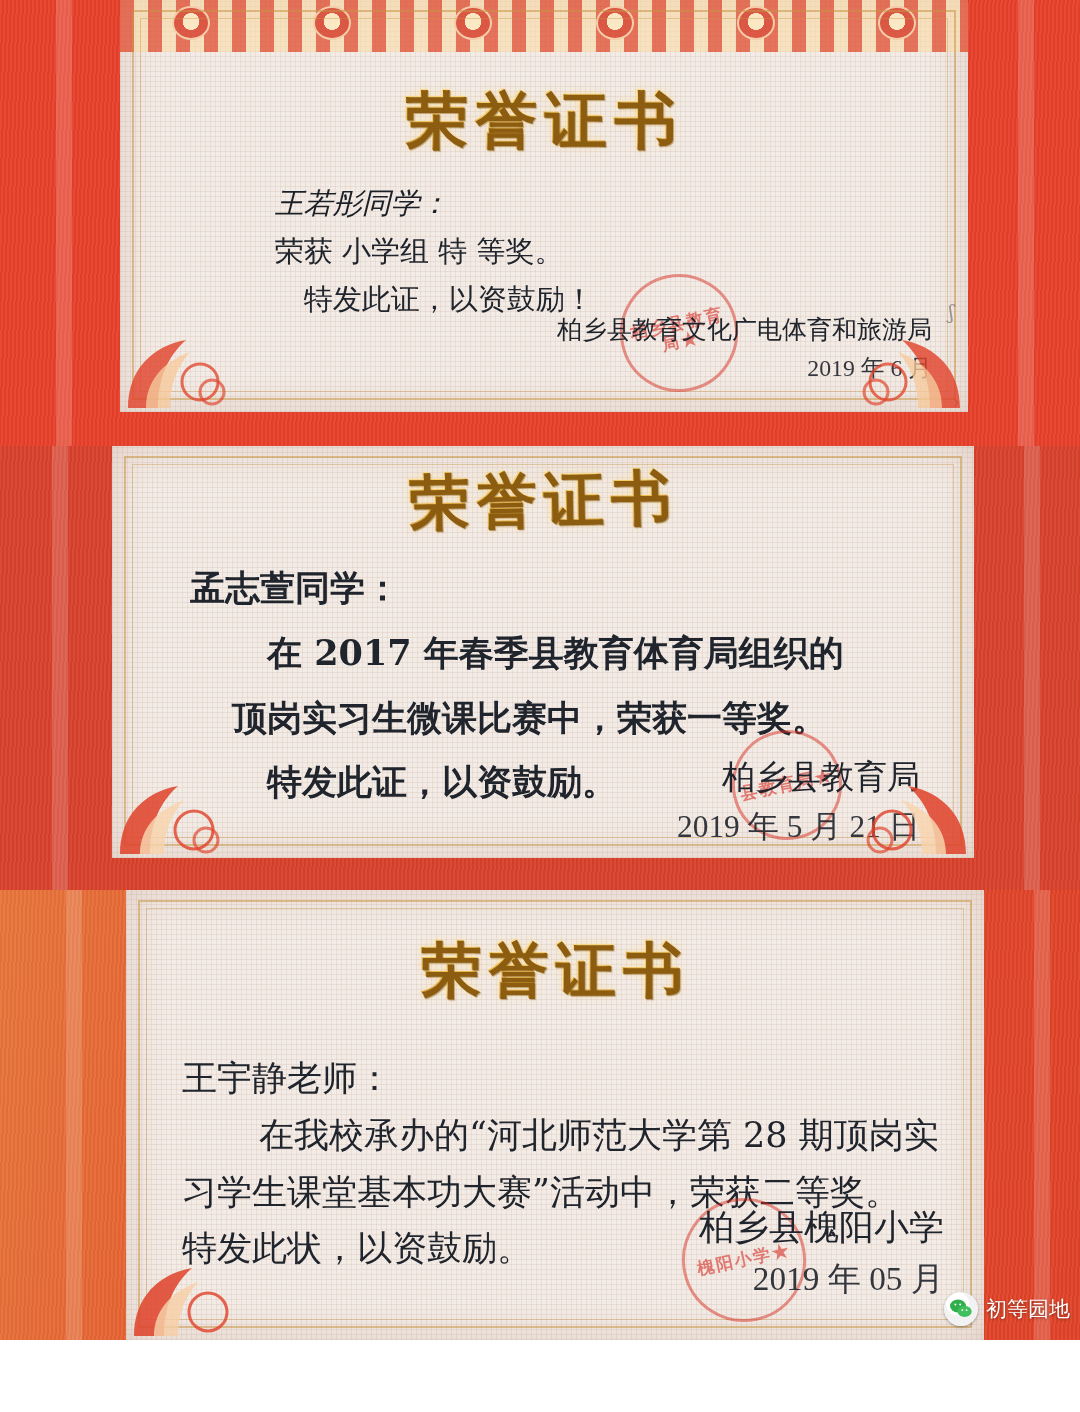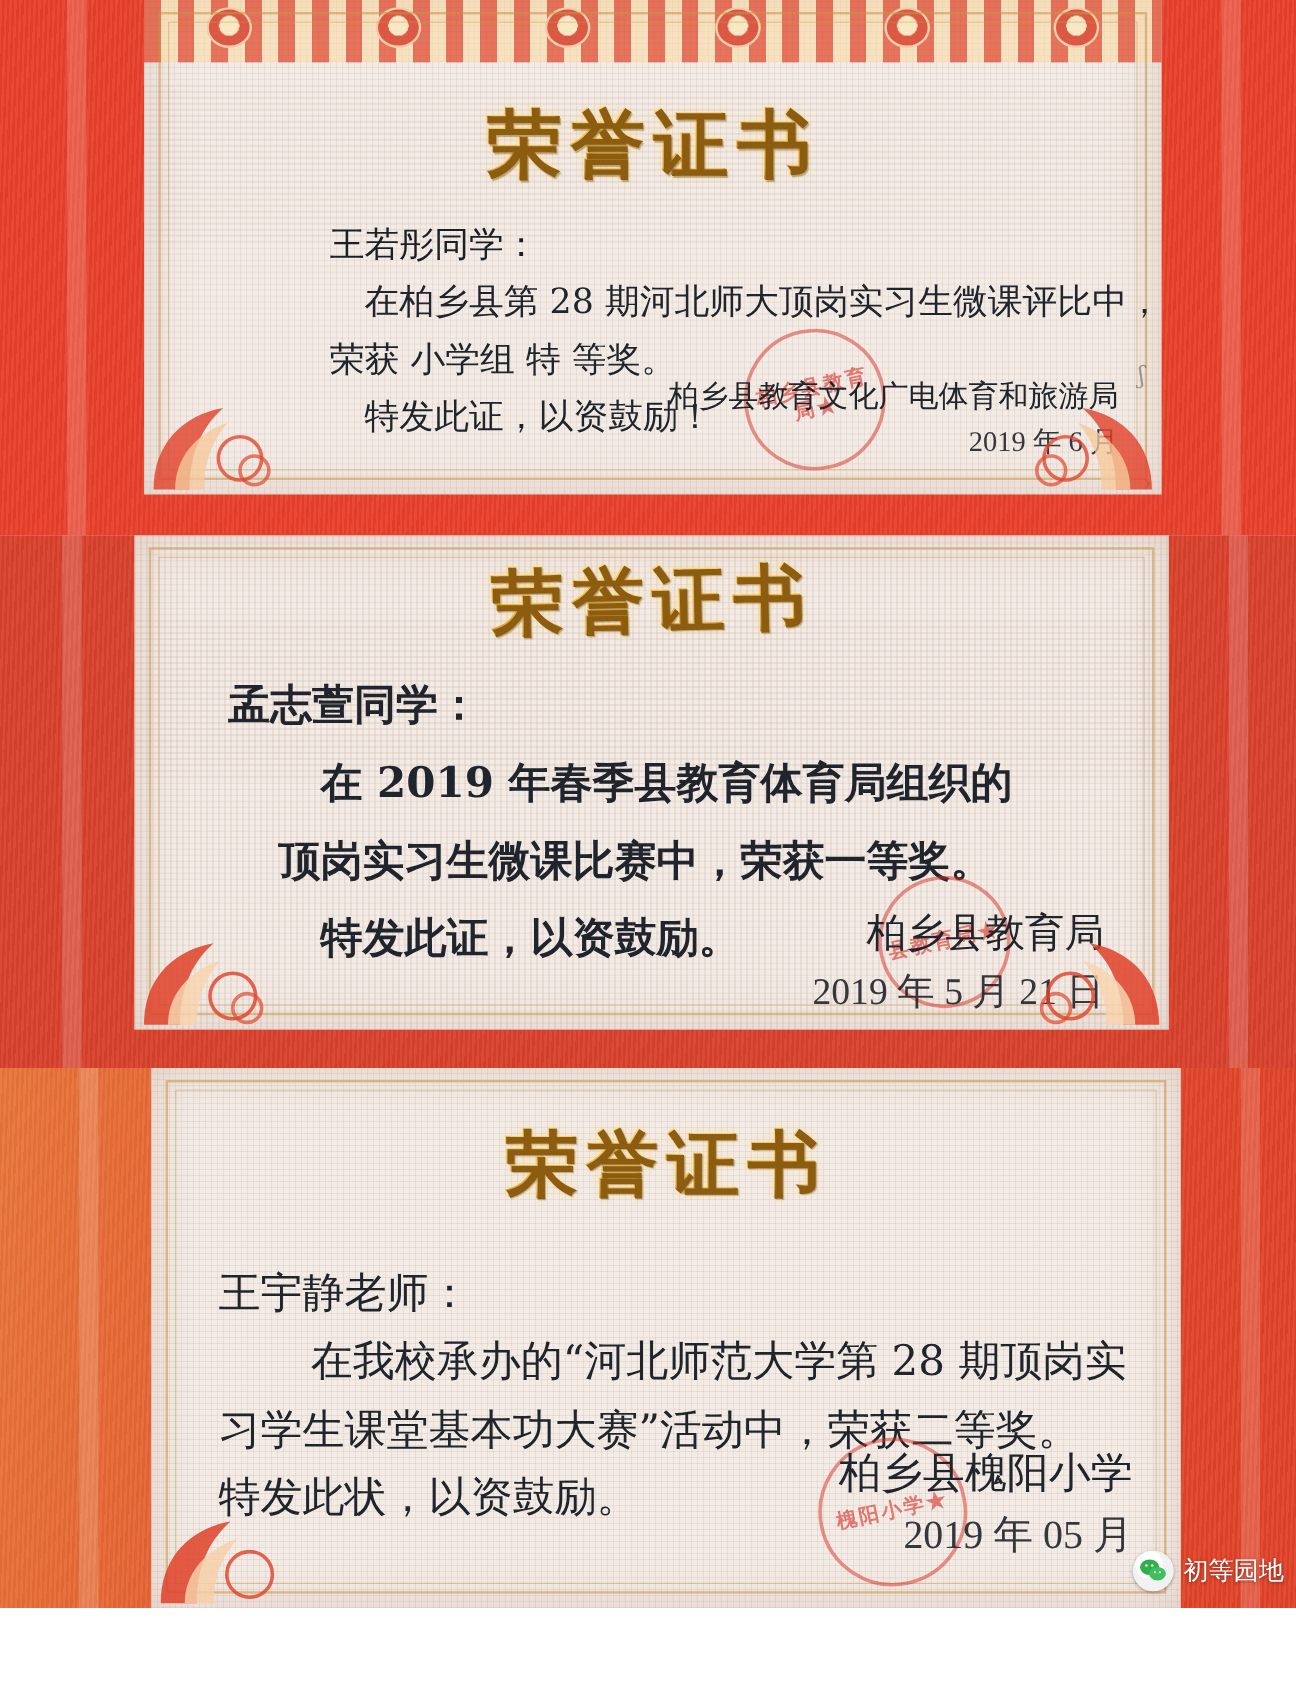--- a/index.html
+++ b/index.html
@@ -142,20 +142,21 @@
   .body-1 { left: 120px; right: 120px; top: 180px; font-size: 29px; }
   .body-2 { left: 78px; right: 70px; top: 110px; font-size: 35px; font-weight: bold; line-height: 1.85; }
   .body-3 { left: 56px; right: 60px; top: 160px; font-size: 35px; line-height: 1.62; }
 
   .line { white-space: nowrap; }
   .indent { padding-left: 2.2em; }
   .indent-1 { padding-left: 1.2em; }
 
   .handwritten {
     font-family: "DejaVu Serif", serif;
+    font-style: italic;
     color: #1b1f26;
   }
 
   
   .signature {
     position: absolute;
     color: #20242c;
     font-family: Liberation Serif, serif;
     text-align: right;
   }
@@ -237,21 +238,20 @@
           <span class="seal-dot"></span>
           <span class="seal-dot"></span>
         </div>
       </div>
       <div class="gold-frame"></div>
 
       <div class="title title-1">荣誉证书</div>
 
       <div class="body-text body-1">
         <div class="line indent-1 handwritten">王若彤同学：</div>
-        <div class="line indent">在柏乡县第 28 期河北师大顶岗实习生微课评比中，</div>
         <div class="line indent-1">荣获  小学组   特  等奖。</div>
         <div class="line indent">特发此证，以资鼓励！</div>
       </div>
 
       <div class="stamp stamp-1">柏乡县教育局★</div>
 
       <div class="signature sig-1 sig-clip">
         <div>柏乡县教育文化广电体育和旅游局</div>
         <div class="sig-date">2019 年 6 月</div>
       </div>
@@ -283,21 +283,21 @@
     <div class="red-stripe" style="left:52px"></div>
     <div class="red-stripe" style="right:40px"></div>
 
     <div class="paper paper-2">
       <div class="gold-frame"></div>
 
       <div class="title title-2">荣誉证书</div>
 
       <div class="body-text body-2">
         <div class="line">孟志萱同学：</div>
-        <div class="line indent">在 2019 年春季县教育体育局组织的</div>
+        <div class="line indent">在 2017 年春季县教育体育局组织的</div>
         <div class="line indent-1">顶岗实习生微课比赛中，荣获一等奖。</div>
         <div class="line indent">特发此证，以资鼓励。</div>
       </div>
 
       <div class="stamp stamp-2">县教育局★</div>
 
       <div class="signature sig-2 sig-clip">
         <div>柏乡县教育局</div>
         <div class="sig-date">2019 年 5 月 21 日</div>
       </div>

